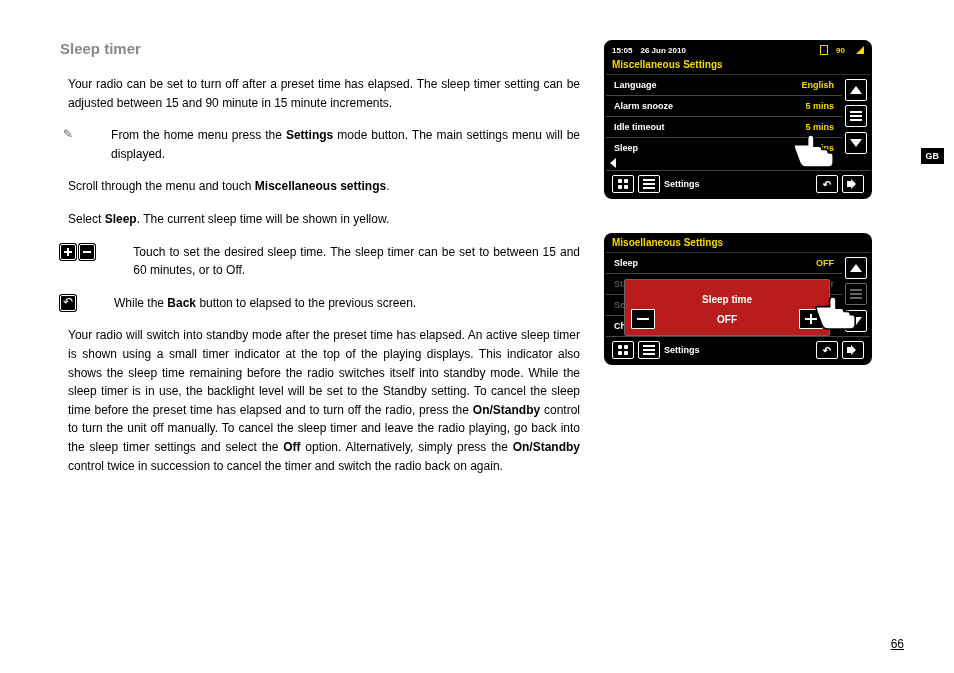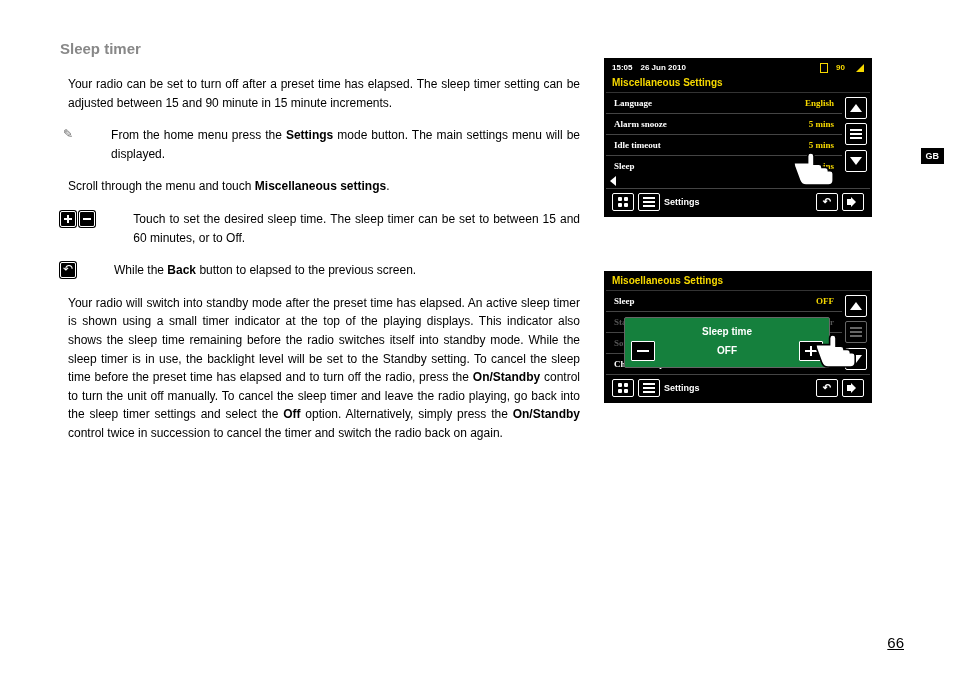--- a/index.html
+++ b/index.html
@@ -10,21 +10,20 @@
     font-size: 12px;
     color: #000;
     width: 954px;
     height: 673px;
     position: relative;
   }
   .page {
     padding: 40px 50px 30px 60px;
     display: flex;
     gap: 24px;
-    align-items: flex-end;
   }
   .left-col {
     flex: 1 1 auto;
     max-width: 540px;
   }
   .right-col {
     flex: 0 0 300px;
     position: relative;
   }
   h2 {
@@ -91,26 +90,26 @@
     color: #fff;
     font-size: 9px;
     font-weight: bold;
     padding: 3px 5px;
   }
 
   
   .device {
     width: 264px;
     border: 2px solid #000;
-    border-radius: 0;
+    border-radius: 8px;
     background: #000;
     color: #fff;
     font-size: 9px;
     font-weight: bold;
-    margin-bottom: 54px;
+    margin-bottom: 34px;
     position: relative;
   }
   .dev-status {
     display: flex;
     align-items: center;
     gap: 8px;
     padding: 3px 6px 2px 6px;
     font-size: 8px;
   }
   .dev-status .spacer { flex: 1; }
@@ -124,21 +123,20 @@
   .stat-num { color: #f6d800; }
   .dev-title {
     background: #000;
     color: #f6d800;
     padding: 2px 6px 4px 6px;
     font-size: 10px;
     border-bottom: 1px solid #333;
   }
   .dev-body {
     display: flex;
-    font-family: Liberation Serif, serif;
   }
   .dev-list {
     flex: 1 1 auto;
     font-size: 9px;
   }
   .dev-row {
     display: flex;
     justify-content: space-between;
     padding: 5px 8px;
     border-bottom: 1px solid #444;
@@ -225,24 +223,24 @@
     width: 48px; height: 36px;
     pointer-events: none;
   }
   .hand svg { width: 100%; height: 100%; }
 
   
   .overlay {
     position: absolute;
     left: 18px; right: 40px;
     top: 44px;
-    background: #15803d;
+    background: #b91c1c;
     border: 1px solid #666;
     border-radius: 2px;
-    padding: 8px 6px 6px 6px;
+    padding: 14px 6px 6px 6px;
   }
   .ov-title {
     text-align: center;
     font-size: 10px;
     color: #fff;
     margin-bottom: 4px;
   }
   .ov-body {
     display: flex;
     align-items: center;
@@ -262,21 +260,21 @@
   }
   .ov-btn.minus span, .ov-btn.plus span.h { width:12px;height:2px;background:#fff;display:block;}
   .ov-btn.plus { position:relative; }
   .ov-btn.plus span.v { position:absolute; width:2px;height:10px;background:#fff;}
   .ov-val { font-size:10px; color:#fff; }
 
   .page-num {
     position: absolute;
     bottom: 22px;
     right: 50px;
-    font-size: 15px;
+    font-size: 12px;
     text-decoration: underline;
   }
 </style>
 </head>
 <body>
 
 <div class="lang-tab">GB</div>
 
 <div class="page">
   <div class="left-col">
@@ -287,20 +285,23 @@
       <div class="row-icon"><span class="pen-icon">✎</span></div>
       <div class="row-text">
         <span>From the home menu press the </span><b>Settings</b><span> mode button. The main settings menu will be displayed.</span>
       </div>
     </div>
 
     <p>
       <span>Scroll through the menu and touch </span><b>Miscellaneous settings</b><span>.</span>
     </p>
 
+    <p>
+      <span>Select </span><b>Sleep</b><span>. The current sleep time will be shown in yellow.</span>
+    </p>
 
     <div class="row">
       <div class="row-icon">
         <span class="iconbox plus"></span>
         <span class="iconbox minus"></span>
       </div>
       <div class="row-text">Touch to set the desired sleep time. The sleep timer can be set to between 15 and 60 minutes, or to Off.</div>
     </div>
 
     <div class="row">

